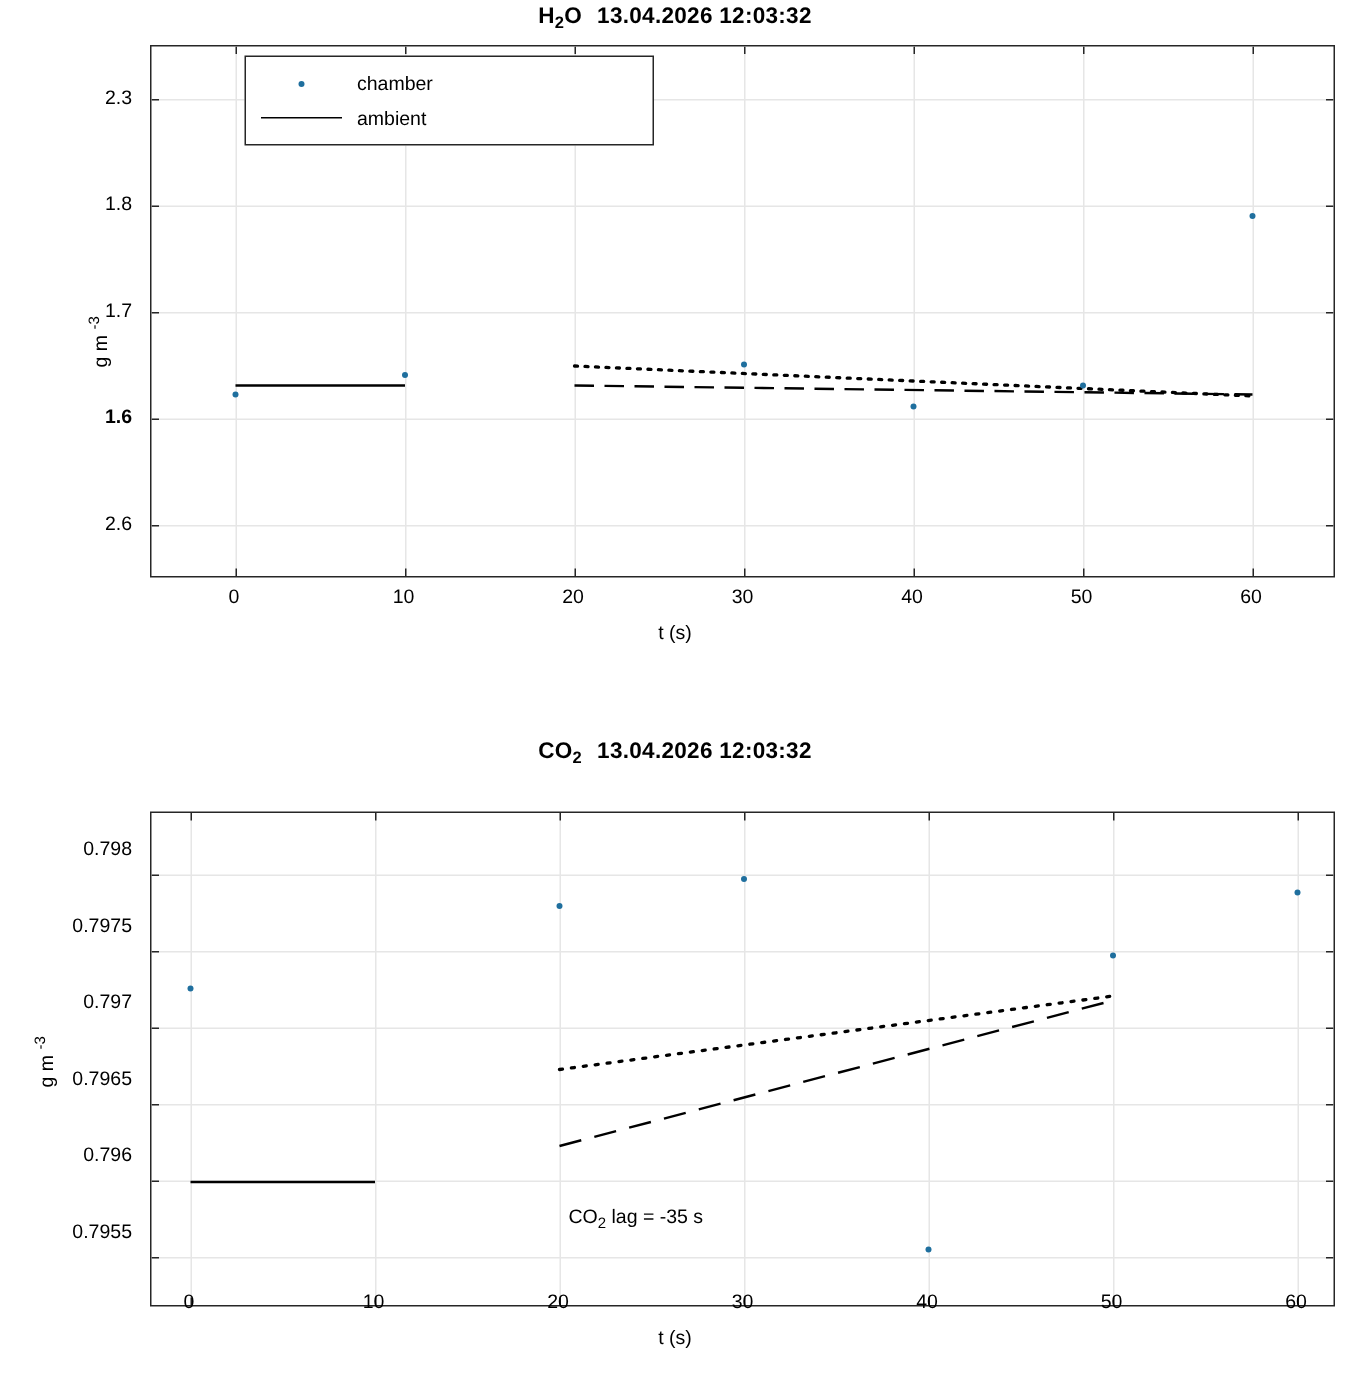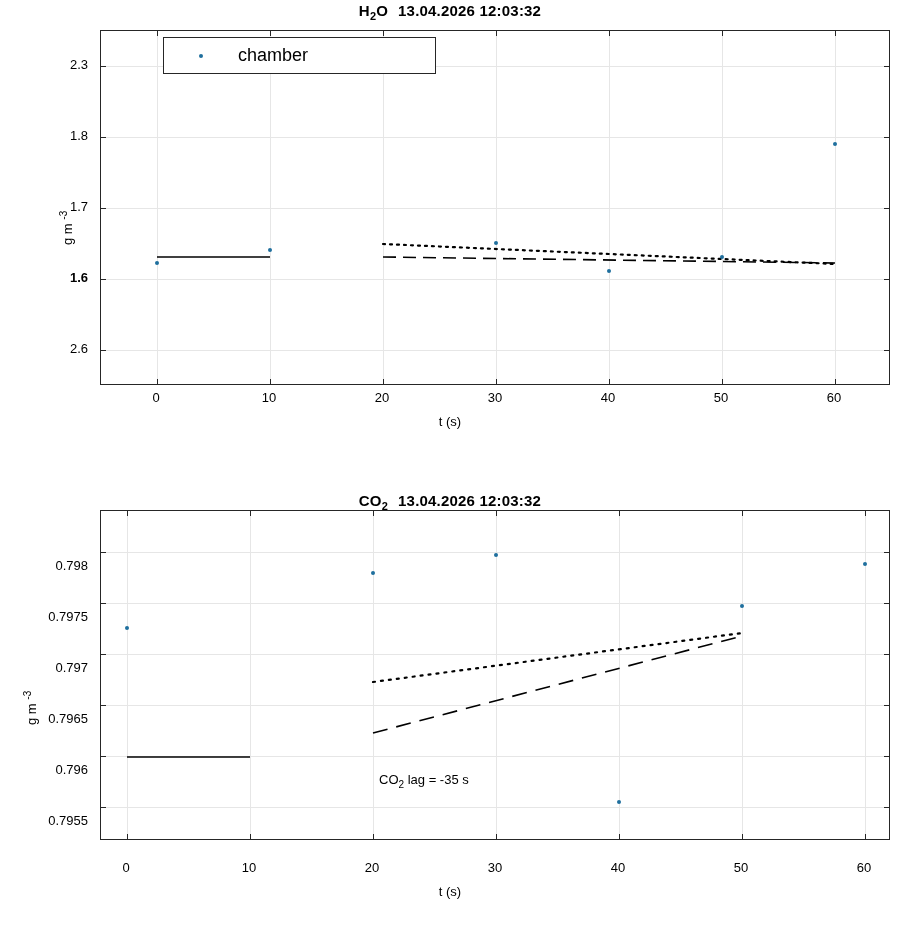--- a/index.html
+++ b/index.html
@@ -54,21 +54,21 @@
     box-sizing: border-box;
   }
   #plot-h2o {
     left: 100px;
     top: 30px;
     width: 790px;
     height: 355px;
   }
   #plot-co2 {
     left: 100px;
-    top: 40px;
+    top: 71px;
     width: 790px;
     height: 330px;
   }
   .grid-line {
     position: absolute;
     background: #e6e6e6;
   }
   .grid-v { width: 1px; top: 0; bottom: 0; }
   .grid-h { height: 1px; left: 0; right: 0; }
 
@@ -143,21 +143,21 @@
     align-items: center;
   }
   .legend-sample {
     width: 58px;
     height: 14px;
     position: relative;
     margin-right: 8px;
     flex: 0 0 58px;
   }
   .legend-label {
-    font-size: 18px;
+    font-size: 13px;
     white-space: nowrap;
   }
   .ls-dot {
     position: absolute;
     left: 27px;
     top: 5px;
     width: 4px;
     height: 4px;
     border-radius: 50%;
     background: #1f6f9e;
@@ -273,20 +273,26 @@
       <div class="marker" style="left:506px; top:238px;"></div>
       <div class="marker" style="left:619px; top:224px;"></div>
       <div class="marker" style="left:732px; top:111px;"></div>
 
       <div class="legend" style="left:62px; top:6px; width:273px;">
         <div class="legend-row">
           <span class="legend-sample">
               <span class="ls-dot"></span>
             </span>
           <span class="legend-label">chamber</span>
+        </div>
+        <div class="legend-row">
+          <span class="legend-sample">
+              <span class="ls-solid"></span>
+            </span>
+          <span class="legend-label">ambient</span>
         </div>
       </div>
     </div>
 
     <div class="tick-label-x" style="left:126px; top:390px;">0</div>
     <div class="tick-label-x" style="left:239px; top:390px;">10</div>
     <div class="tick-label-x" style="left:352px; top:390px;">20</div>
     <div class="tick-label-x" style="left:465px; top:390px;">30</div>
     <div class="tick-label-x" style="left:578px; top:390px;">40</div>
     <div class="tick-label-x" style="left:691px; top:390px;">50</div>

